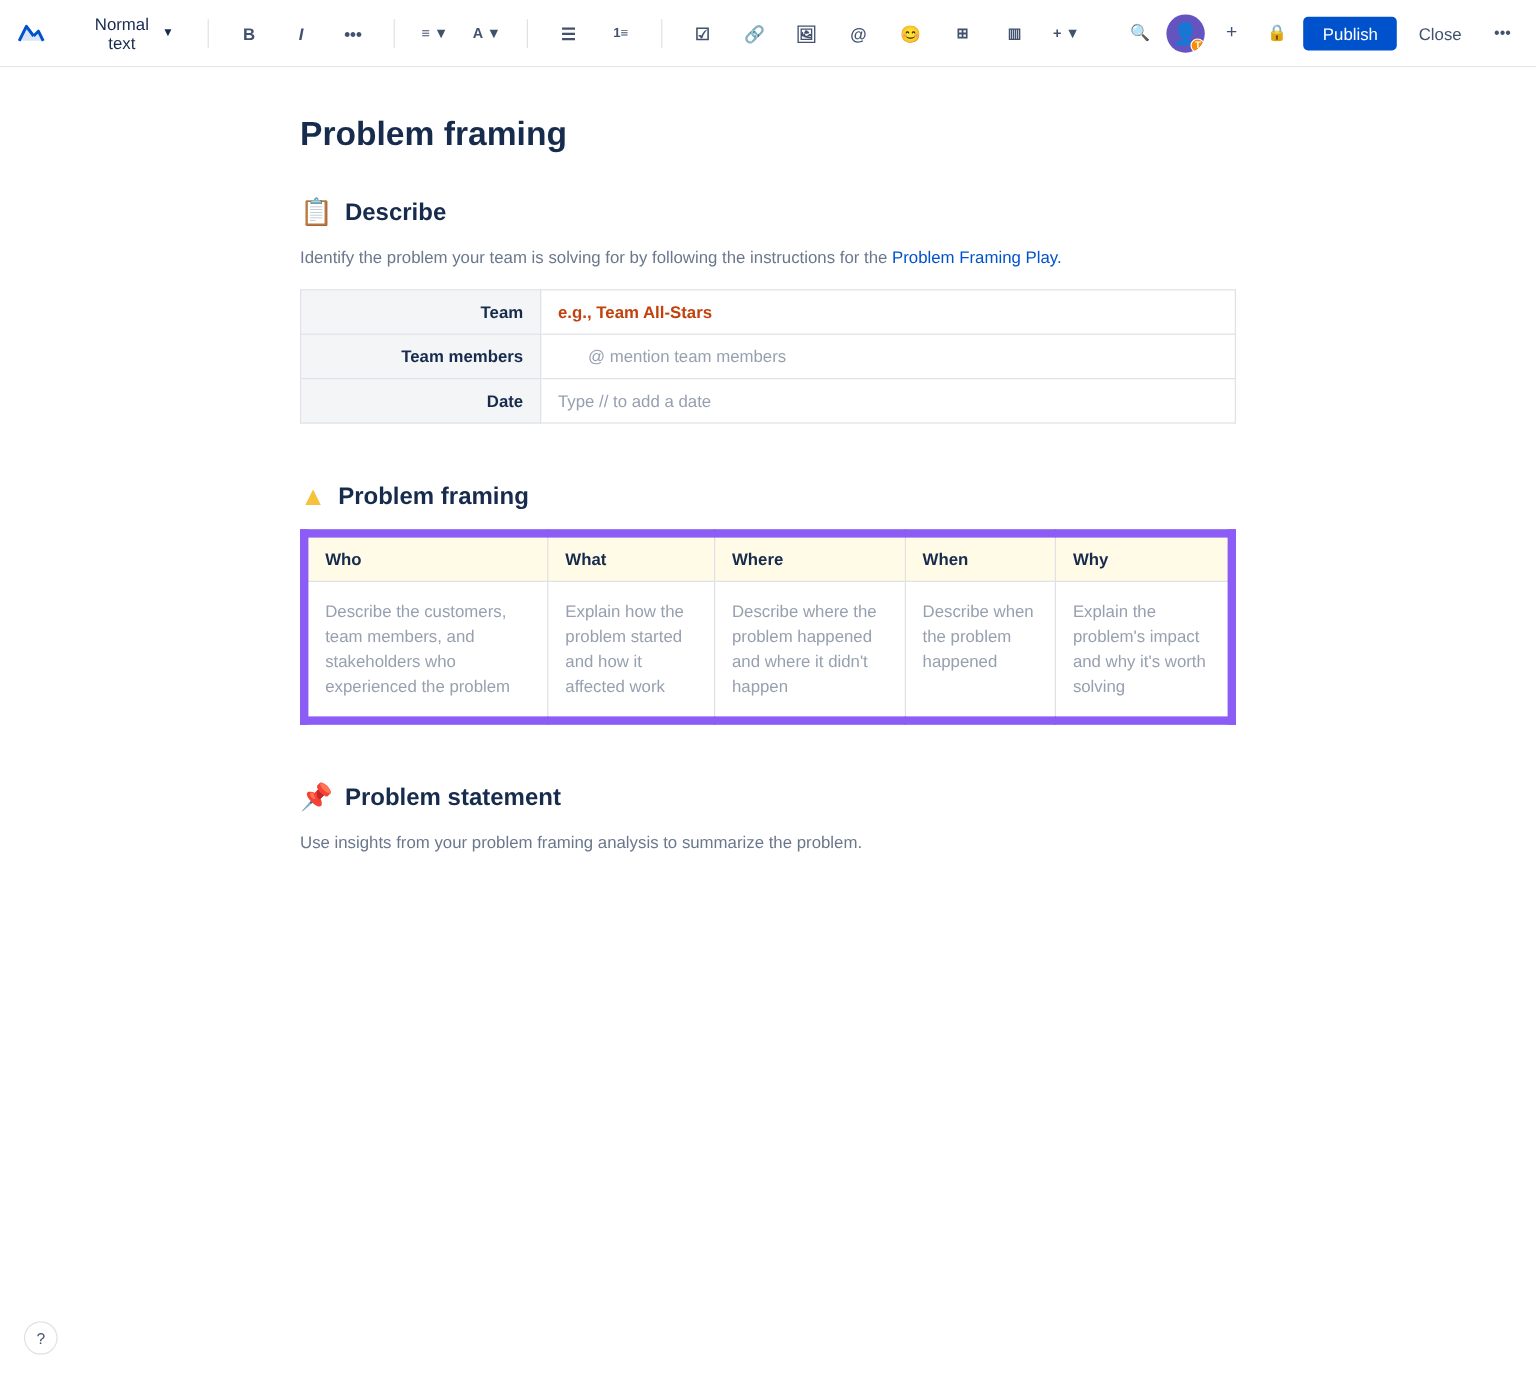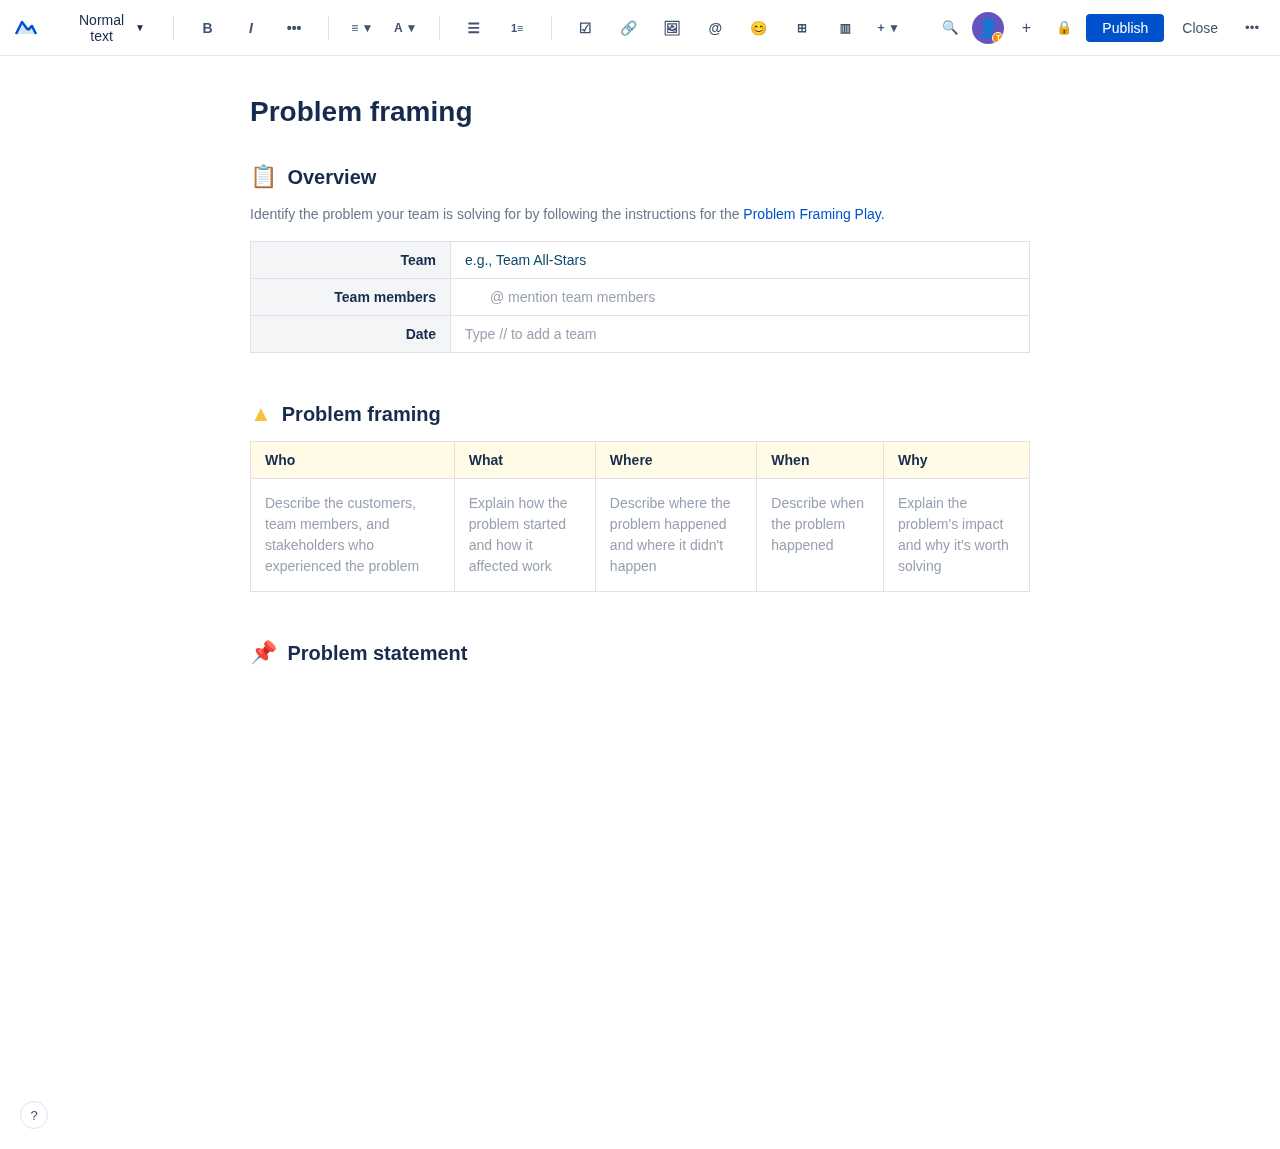--- a/index.html
+++ b/index.html
@@ -198,21 +198,21 @@
       text-align: right;
     }
     .overview-table td:last-child {
       color: #97a0af;
     }
 
     
     .framing-table {
       border-collapse: collapse;
       width: 100%;
-      border: 1px solid #8b5cf6;
+      border: 7px solid #8b5cf6;
     }
     .framing-table th {
       background: #fffbe6;
       border: 1px solid #dfe1e6;
       padding: 10px 14px;
       text-align: left;
       font-weight: 600;
       color: #172b4d;
       font-size: 14px;
     }
@@ -360,41 +360,41 @@
   </div>
 </div>
 
 <div class="content">
 
   <h1 class="page-title">Problem framing</h1>
 
   <div class="section">
     <h2 class="section-heading">
       <span class="emoji">📋</span>
-      <span>Overview</span>
+      <span>Describe</span>
     </h2>
 
     <p class="section-desc">
       <span>Identify the problem your team is solving for by following the instructions for the </span>
       <a href="#">Problem Framing Play.</a>
     </p>
 
     <table class="overview-table">
       <tbody>
         <tr>
           <td>Team</td>
-          <td style="color:#0c4a6e;">e.g., Team All-Stars</td>
+          <td style="color:#c2410c;font-weight:bold;">e.g., Team All-Stars</td>
         </tr>
         <tr>
           <td>Team members</td>
           <td style="color:#97a0af;padding-left:39px;">@ mention team members</td>
         </tr>
         <tr>
           <td>Date</td>
-          <td style="color:#97a0af;">Type // to add a team</td>
+          <td style="color:#97a0af;">Type // to add a date</td>
         </tr>
       </tbody>
     </table>
   </div>
 
   <div class="section">
     <h2 class="section-heading">
       <span class="emoji" style="color:#f6c23e; font-size:22px;">▲</span>
       <span>Problem framing</span>
     </h2>
@@ -419,19 +419,20 @@
         </tr>
       </tbody>
     </table>
   </div>
 
   <div class="section">
     <h2 class="section-heading">
       <span class="emoji">📌</span>
       <span>Problem statement</span>
     </h2>
+    <p class="section-desc">Use insights from your problem framing analysis to summarize the problem.</p>
   </div>
 
 </div>
 
 <div class="help-btn">
   <span>?</span>
 </div>
 
 </body></html>

